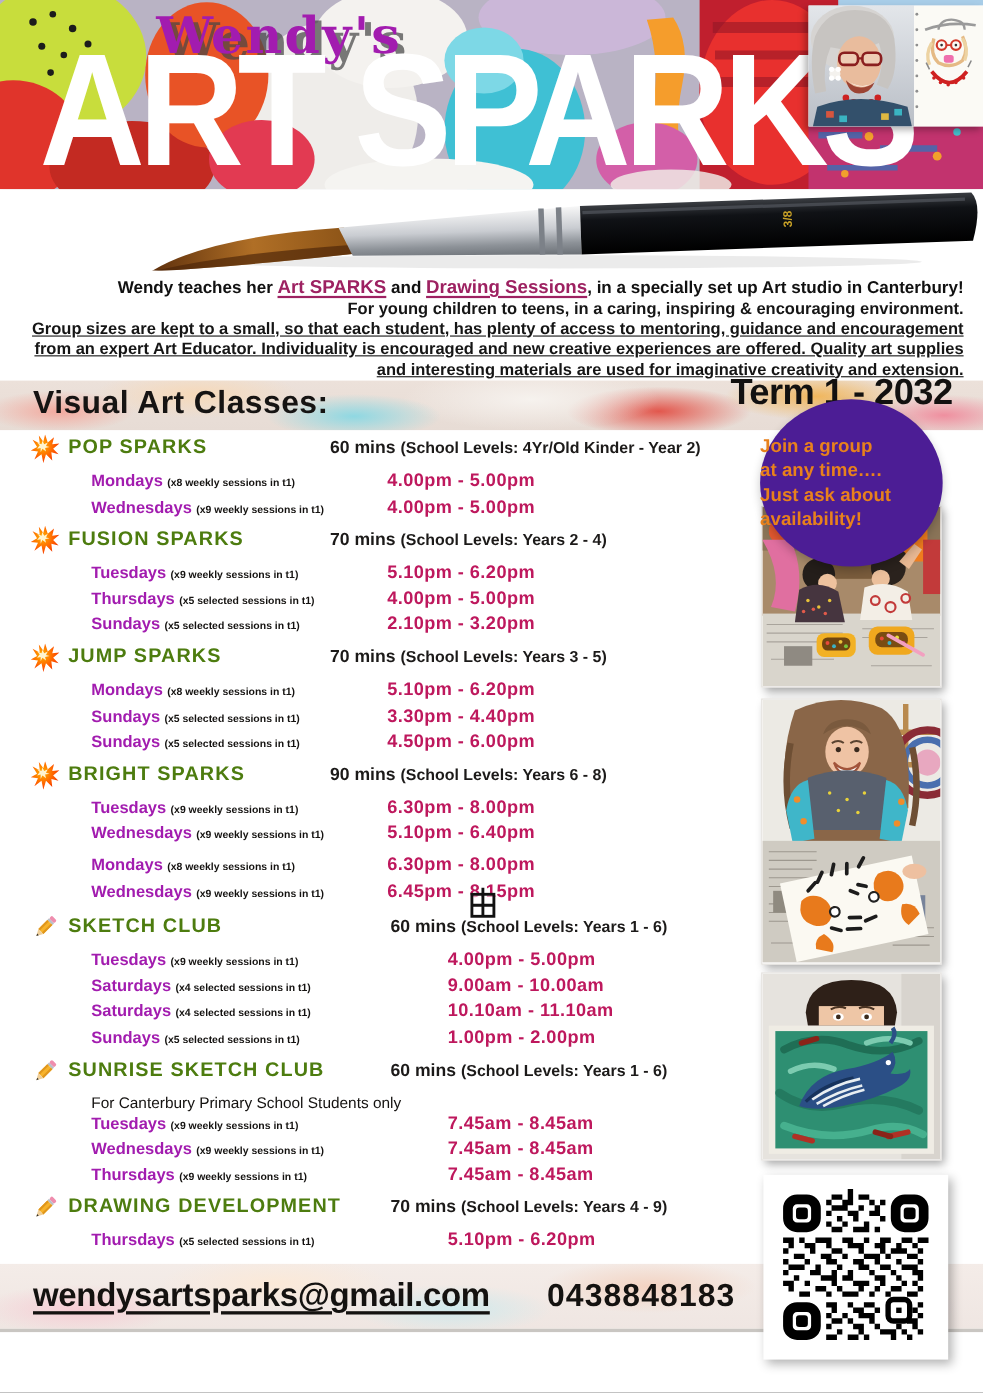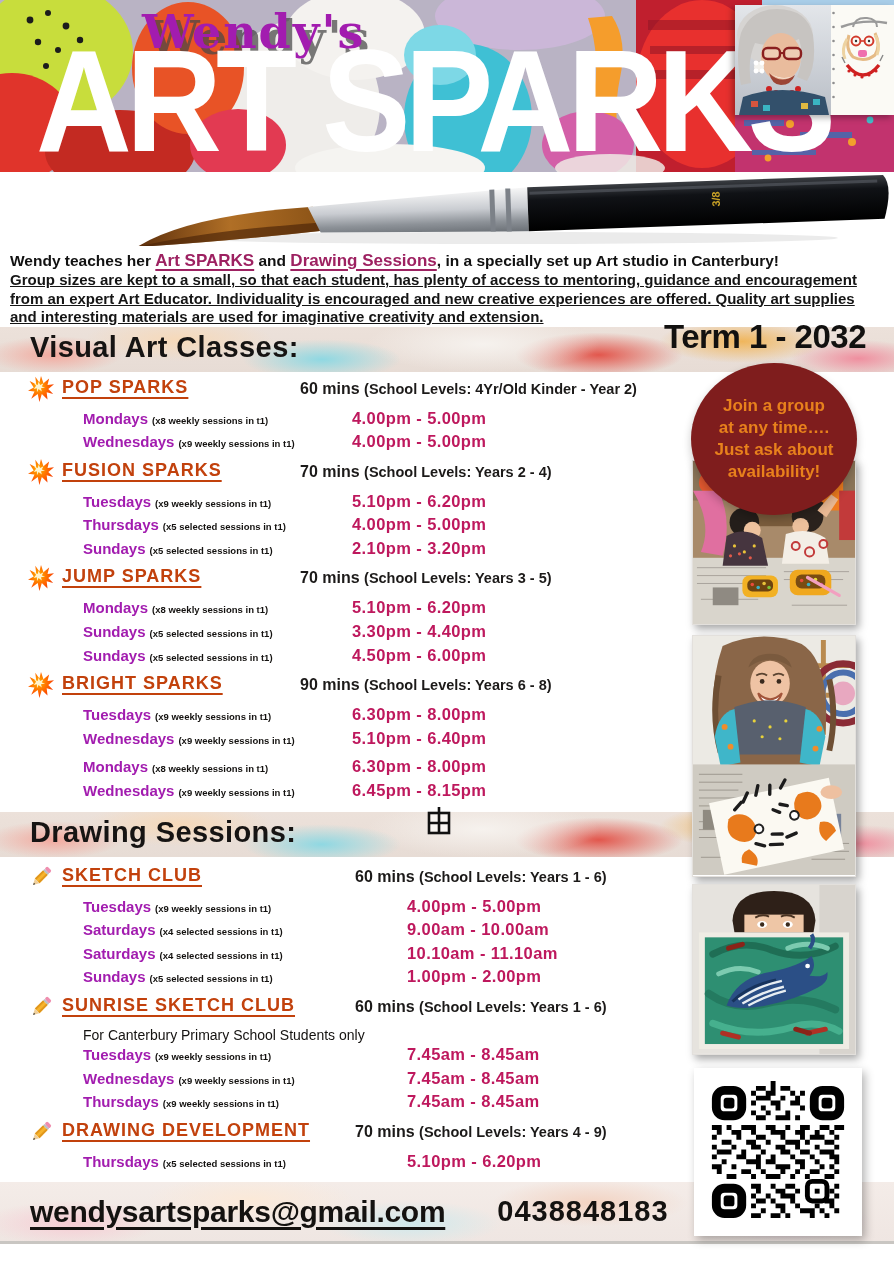--- a/index.html
+++ b/index.html
@@ -17,21 +17,21 @@
     font-weight:900; font-size:158px; line-height:1; color:#ffffff; letter-spacing:-7px;
     transform:scaleX(.84) scaleY(.92); transform-origin:left top; }
   .wendy-photo { position:absolute; right:0; top:5px; width:159px; height:110px; z-index:4;
     box-shadow:-3px 3px 6px rgba(0,0,0,.3); background:#fff; }
 
   
   .brush-band { position:relative; height:75px; background:#ffffff; }
   .brush-band svg { position:absolute; left:128px; top:2px; }
 
   
-  .intro { padding:4px 18px 0 10px; text-align:left; }
+  .intro { padding:4px 18px 0 10px; text-align:right; }
   .intro .l1 { font-size:15.5px; font-weight:700; line-height:20px; color:#111; }
   .intro a { color:#9d2161; font-weight:800; font-size:17px; text-decoration:underline; text-decoration-thickness:2px; text-underline-offset:3px; }
   .intro .l2 { font-size:15px; font-weight:700; line-height:18.5px; }
   .intro .l3 { font-size:15px; font-weight:700; line-height:18.5px;text-decoration:underline; }
 
   
   .strip { position:relative; height:45px; width:894px;
     background:
       radial-gradient(95px 26px at 6% 62%, #f2a99e 0%, rgba(242,169,158,0) 72%),
       radial-gradient(130px 30px at 20% 28%, #f6d9b9 0%, rgba(246,217,185,0) 72%),
@@ -42,39 +42,39 @@
       radial-gradient(95px 26px at 96% 70%, #ef8f9f 0%, rgba(239,143,159,0) 72%),
       linear-gradient(#ece1da, #e7dcd5);
   }
   .strip h2 { position:absolute; left:30px; top:4px; font-size:29px; font-weight:900; letter-spacing:.4px; color:#161413; }
   .term { position:absolute; right:28px; top:-9px; font-size:33px; font-weight:900; letter-spacing:-.5px; color:#121110; }
 
   
   .cblock { position:relative; margin-top:5px; }
   .chead { position:relative; margin-bottom:5px; min-height:26px; }
   .chead .icon { position:absolute; left:28px; top:-1px; width:26px; height:26px; }
-  .chead h3 { display:inline-block; margin-left:62px; font-size:18px; font-weight:900; letter-spacing:1px; color:#c2410c;
-    text-decoration:underline; text-decoration-thickness:2.2px; text-underline-offset:4px; }
+  .chead h3 { display:inline-block; margin-left:62px; font-size:18px; font-weight:900; letter-spacing:1px; color:#4d7c0f;
+    text-decoration-thickness:2.2px; text-underline-offset:4px; }
   .chead .meta { position:absolute; top:3px; white-space:nowrap; }
   .sec-visual .chead .meta { left:300px; }
   .sec-drawing .chead .meta { left:355px; }
   .meta .dur { font-size:16px; font-weight:600; color:#1c1a19; }
   .meta .lvl { font-size:14.5px; font-weight:600; color:#1c1a19; }
   .crow { position:relative; padding-left:83px; min-height:21.6px; line-height:21.6px; white-space:nowrap; }
   .crow .day { font-size:15px; font-weight:800; color:#a21caf; }
   .crow .note { font-size:9.5px; font-weight:700; color:#141210; margin-left:4px; }
   .crow .time { position:absolute; top:0; font-size:16.5px; font-weight:600; letter-spacing:.4px; color:#be185d; }
   .sec-visual .crow .time { left:352px; }
   .sec-drawing .crow .time { left:407px; }
   .subnote { margin-left:83px; font-size:14px; font-weight:400; line-height:18px; color:#141210; }
 
   
   .badge { position:absolute; left:691px; top:363px; width:166px; height:152px; z-index:6;
-    background:#7f1d1d; border-radius:50%; box-shadow:0 4px 9px rgba(0,0,0,.22);
-    display:flex; flex-direction:column; justify-content:center; align-items:center; text-align:center; }
+    background:#4c1d95; border-radius:50%; box-shadow:0 4px 9px rgba(0,0,0,.22);
+    display:flex; flex-direction:column; justify-content:center; align-items:flex-start; text-align:center; }
   .badge div { font-size:17px; font-weight:800; line-height:1.3; color:#e8811c; }
   .photo { position:absolute; left:692px; width:164px; z-index:5; border:1px solid #e3e0dc; box-shadow:3px 4px 8px rgba(0,0,0,.35); background:#fff; overflow:hidden; }
   .photo svg { display:block; }
   .photo1 { top:460px; height:165px; }
   .photo2 { top:635px; height:242px; }
   .photo3 { top:884px; height:171px; }
   .qr-card { position:absolute; left:694px; top:1068px; width:168px; height:168px; z-index:6;
     background:#ffffff; box-shadow:3px 4px 9px rgba(0,0,0,.3); display:flex; align-items:center; justify-content:center; }
 
   .crosshair { position:absolute; left:425px; top:806px; width:28px; height:32px; z-index:4; }
@@ -239,20 +239,21 @@
         <rect x="378" y="14.5" width="5" height="43" fill="#7c8188"></rect>
         <path d="M400 14 H756 q10 11 0 44 H400 Z" fill="url(#handle)"></path>
         <path d="M402 20 H750" stroke="#5a5e66" stroke-width="3" opacity=".6"></path>
         <text x="592" y="40" font-size="11" fill="#c9a227" font-weight="bold" transform="rotate(-90 592 40)">3/8</text>
       </g>
     </svg>
   </div>
 
   <div class="intro">
     <p class="l1"><span>Wendy teaches her </span><a href="#">Art SPARKS</a><span> and </span><a href="#">Drawing Sessions</a><span>, in a specially set up Art studio in Canterbury!</span></p>
+    <p class="l2">For young children to teens, in a caring, inspiring &amp; encouraging environment.</p>
     <p class="l3">Group sizes are kept to a small, so that each student, has plenty of access to mentoring, guidance and encouragement from an expert Art Educator. Individuality is encouraged and new creative experiences are offered. Quality art supplies and interesting materials are used for imaginative creativity and extension.</p>
   </div>
 
   <div class="strip">
     <h2>Visual Art Classes:</h2>
     <div class="term">Term 1 - 2032</div>
   </div>
 
   <div class="sec-visual">
 
@@ -316,23 +317,20 @@
       <div class="crow"><span class="day">Tuesdays</span><span class="note">(x9 weekly sessions in t1)</span><span class="time">6.30pm - 8.00pm</span></div>
       <div class="crow"><span class="day">Wednesdays</span><span class="note">(x9 weekly sessions in t1)</span><span class="time">5.10pm - 6.40pm</span></div>
     </div>
 
     <div class="cblock">
       <div class="crow"><span class="day">Mondays</span><span class="note">(x8 weekly sessions in t1)</span><span class="time">6.30pm - 8.00pm</span></div>
       <div class="crow"><span class="day">Wednesdays</span><span class="note">(x9 weekly sessions in t1)</span><span class="time">6.45pm - 8.15pm</span></div>
     </div>
   </div>
 
-  <div class="strip" style="margin-top:8px;">
-    <h2>Drawing Sessions:</h2>
-  </div>
 
   <div class="sec-drawing">
 
     <div class="cblock" style="margin-top:8px;">
       <div class="chead">
         <span class="icon"><svg viewBox="0 0 24 24">
               <g transform="rotate(45 12 12)">
                 <rect x="9" y="1" width="6" height="3.4" rx="1.4" fill="#ef8dae"></rect>
                 <rect x="9" y="4.4" width="6" height="2" fill="#b9bec6"></rect>
                 <rect x="9" y="6.4" width="6" height="10.6" fill="#f7b32b"></rect>

